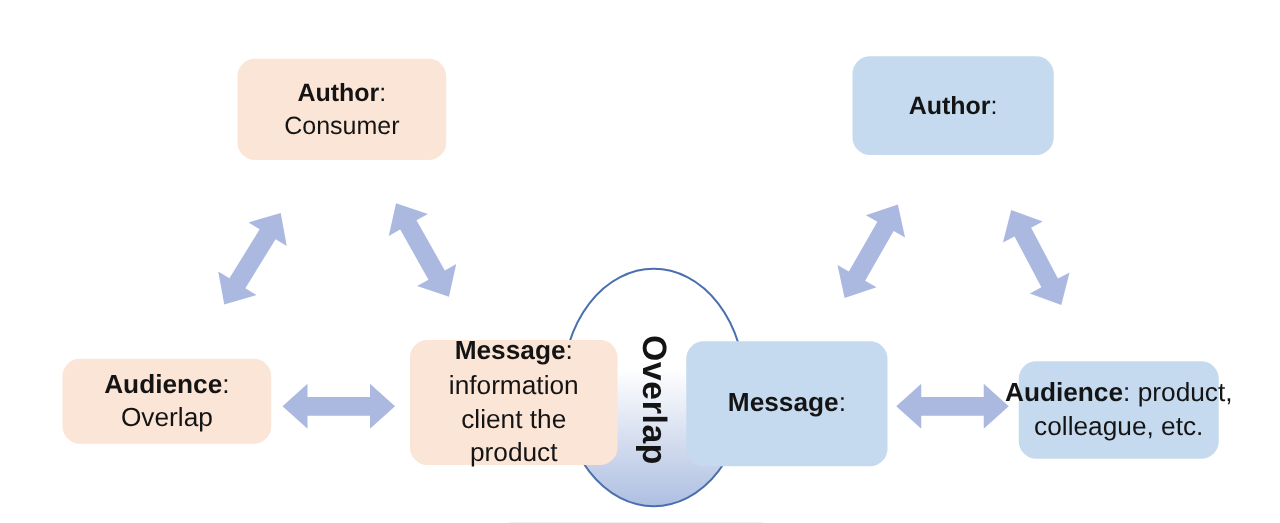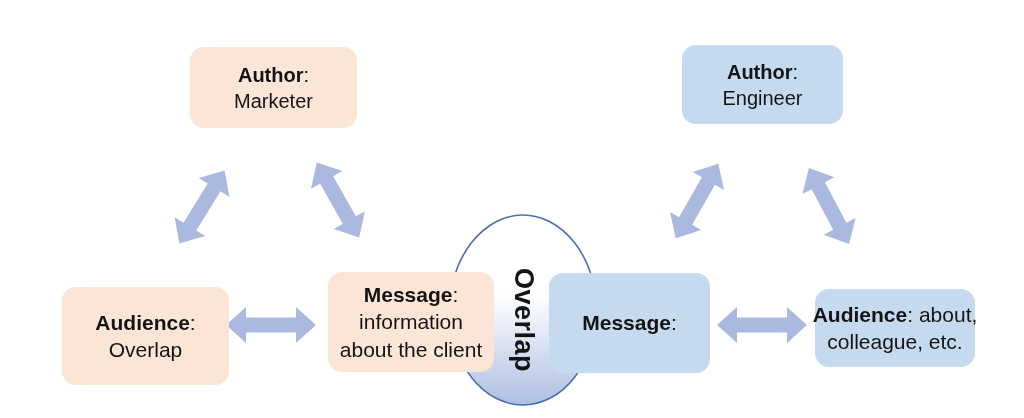--- a/index.html
+++ b/index.html
@@ -75,41 +75,40 @@
     <use href="#arr43" transform="translate(338,200) rotate(60.5)"></use>
     <use href="#arr45" transform="translate(271,325)"></use>
 
     <use href="#arr43" transform="translate(697,201) rotate(-60.3)"></use>
     <use href="#arr43" transform="translate(829,206) rotate(62.2)"></use>
     <use href="#arr45" transform="translate(762,325)"></use>
   </svg>
 
   <div class="node peach author-size" style="left:190px;top:47px;width:167px;height:81px;">
     <div><span class="b">Author</span><span>:</span></div>
-    <div>Marketer</div>
+    <div>Consumer</div>
   </div>
 
-  <div class="node peach small-size" style="left:62px;top:287px;width:167px;height:98px;">
+  <div class="node peach small-size" style="left:50px;top:287px;width:167px;height:68px;">
     <div><span class="b">Audience</span><span>:</span></div>
     <div>Overlap</div>
   </div>
 
   <div class="node peach small-size" style="left:328px;top:272px;width:166px;height:100px;">
     <div><span class="b">Message</span><span>:</span></div>
-    <div>information about the client</div>
+    <div>information client the product</div>
   </div>
 
   <div class="node blue author-size" style="left:682px;top:45px;width:161px;height:79px;">
     <div><span class="b">Author</span><span>:</span></div>
-    <div>Engineer</div>
   </div>
 
   <div class="node blue small-size" style="left:549px;top:273px;width:161px;height:100px;">
     <div><span class="b">Message</span><span>:</span></div>
   </div>
 
   <div class="node blue small-size" style="left:815px;top:289px;width:160px;height:78px;">
-    <div class="inline-text"><span class="b">Audience</span><span>:</span><span class="val">about, colleague, etc.</span></div>
+    <div class="inline-text"><span class="b">Audience</span><span>:</span><span class="val">product, colleague, etc.</span></div>
   </div>
 
   <div class="overlap-label">Overlap</div>
 
 </div>
 
 </body></html>

